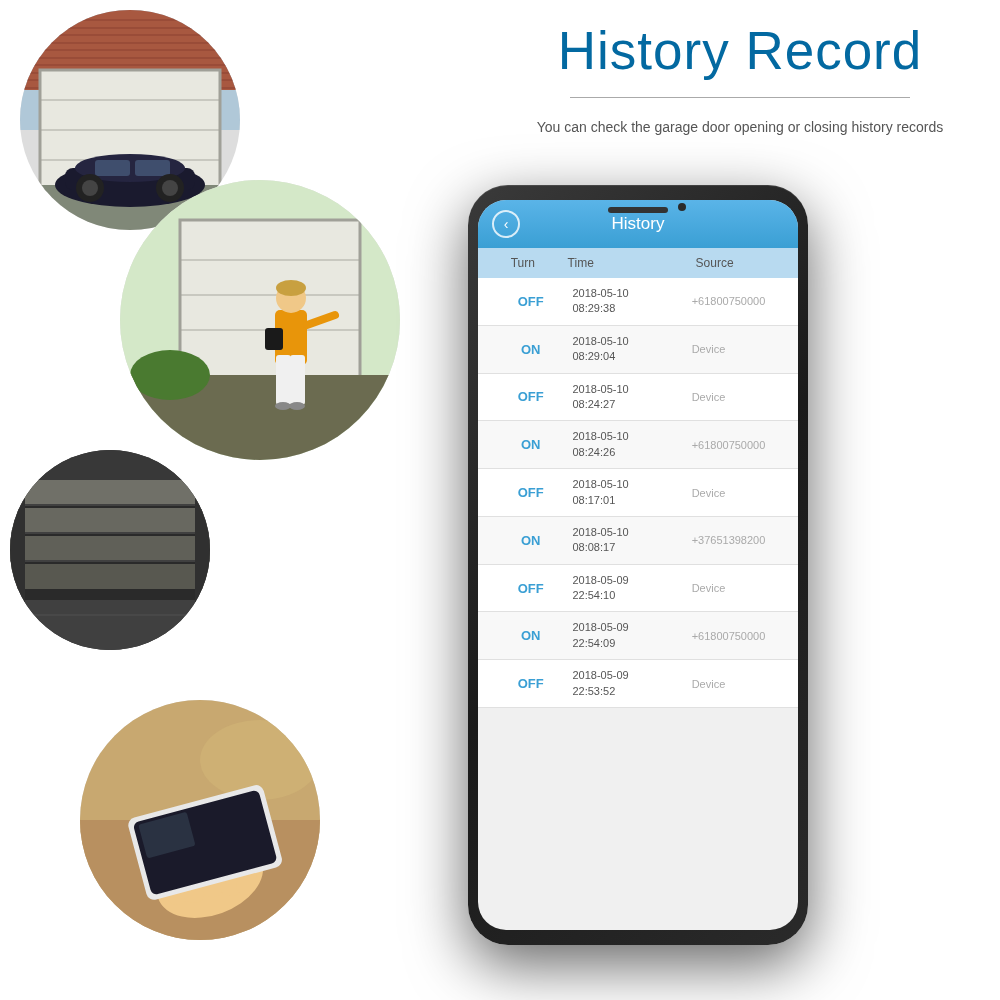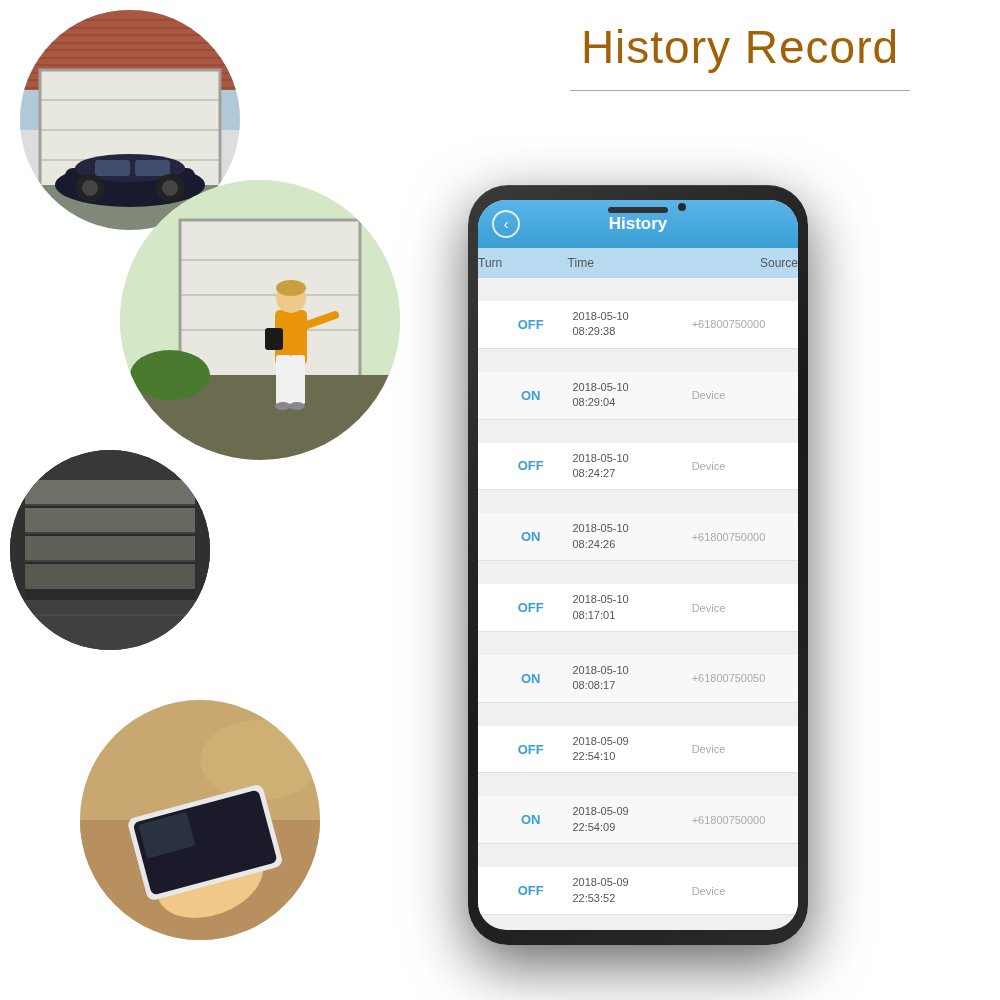--- a/index.html
+++ b/index.html
@@ -16,23 +16,23 @@
     .right-section {
       position: absolute;
       left: 480px;
       top: 0;
       width: 520px;
       text-align: center;
       padding-top: 20px;
     }
 
     .history-title {
-      font-size: 46px;
+      font-size: 53px;
       font-weight: 300;
-      color: #a16207;
+      color: #0369a1;
       letter-spacing: 1px;
       margin-bottom: 16px;
     }
 
     .title-divider {
       width: 340px;
       height: 1px;
       background: #aaa;
       margin: 0 auto 18px;
     }
@@ -114,21 +114,21 @@
       display: flex;
       align-items: center;
       justify-content: center;
       position: relative;
       flex-shrink: 0;
     }
 
     .app-header-title {
       color: #fff;
       font-size: 17px;
-      font-weight: 700;
+      font-weight: 400;
     }
 
     .back-btn {
       position: absolute;
       left: 14px;
       width: 28px;
       height: 28px;
       border: 2px solid rgba(255,255,255,0.8);
       border-radius: 50%;
       display: flex;
@@ -138,36 +138,35 @@
       font-size: 14px;
     }
 
     .table-header {
       background: #b8daf0;
       display: flex;
       padding: 8px 0;
       flex-shrink: 0;
     }
 
-    .col-turn { width: 28%; text-align: left; font-size: 12px; color: #555; }
+    .col-turn { width: 28%; text-align: center; font-size: 12px; color: #555; }
     .col-time { width: 40%; text-align: left; font-size: 12px; color: #555; }
-    .col-source { width: 32%; text-align: right; font-size: 12px; color: #555; }
+    .col-source { width: 32%; text-align: left; font-size: 12px; color: #555; }
 
     .table-body {
       flex: 1;
       overflow: hidden;
     }
 
     .table-row {
       display: flex;
       align-items: center;
       border-bottom: 1px solid #e0e0e0;
       background: #fff;
       padding: 8px 11px;
-      margin-top: 23px;
     }
 
     .table-row:nth-child(even) {
       background: #f8f8f8;
     }
 
     .turn-val {
       width: 28%;
       text-align: center;
       font-size: 13px;
@@ -365,21 +364,21 @@
 
       <rect x="65" y="108" width="50" height="35" rx="3" fill="#3a4a5a" opacity="0.5" transform="rotate(-15 125 142)"></rect>
     </svg>
   </div>
 </div>
 
 <div class="right-section">
   <h1 class="history-title">History Record</h1>
   <div class="title-divider"></div>
   <p class="history-desc">
-    <br>
+    <span>You can check the garage door opening or closing history records</span><br>
   </p>
 </div>
 
 <div class="phone-container">
   <div class="phone-outer">
     <div class="phone-speaker"></div>
     <div class="phone-camera"></div>
     <div class="phone-screen-area">
       <div class="app-screen">
 
@@ -418,21 +417,21 @@
               <div class="source-val">+61800750000</div>
             </div>
             <div class="table-row">
               <div class="turn-val">OFF</div>
               <div class="time-val">2018-05-10<br>08:17:01</div>
               <div class="source-val">Device</div>
             </div>
             <div class="table-row">
               <div class="turn-val">ON</div>
               <div class="time-val">2018-05-10<br>08:08:17</div>
-              <div class="source-val">+61800750050</div>
+              <div class="source-val">+37651398200</div>
             </div>
             <div class="table-row">
               <div class="turn-val">OFF</div>
               <div class="time-val">2018-05-09<br>22:54:10</div>
               <div class="source-val">Device</div>
             </div>
             <div class="table-row">
               <div class="turn-val">ON</div>
               <div class="time-val">2018-05-09<br>22:54:09</div>
               <div class="source-val">+61800750000</div>

